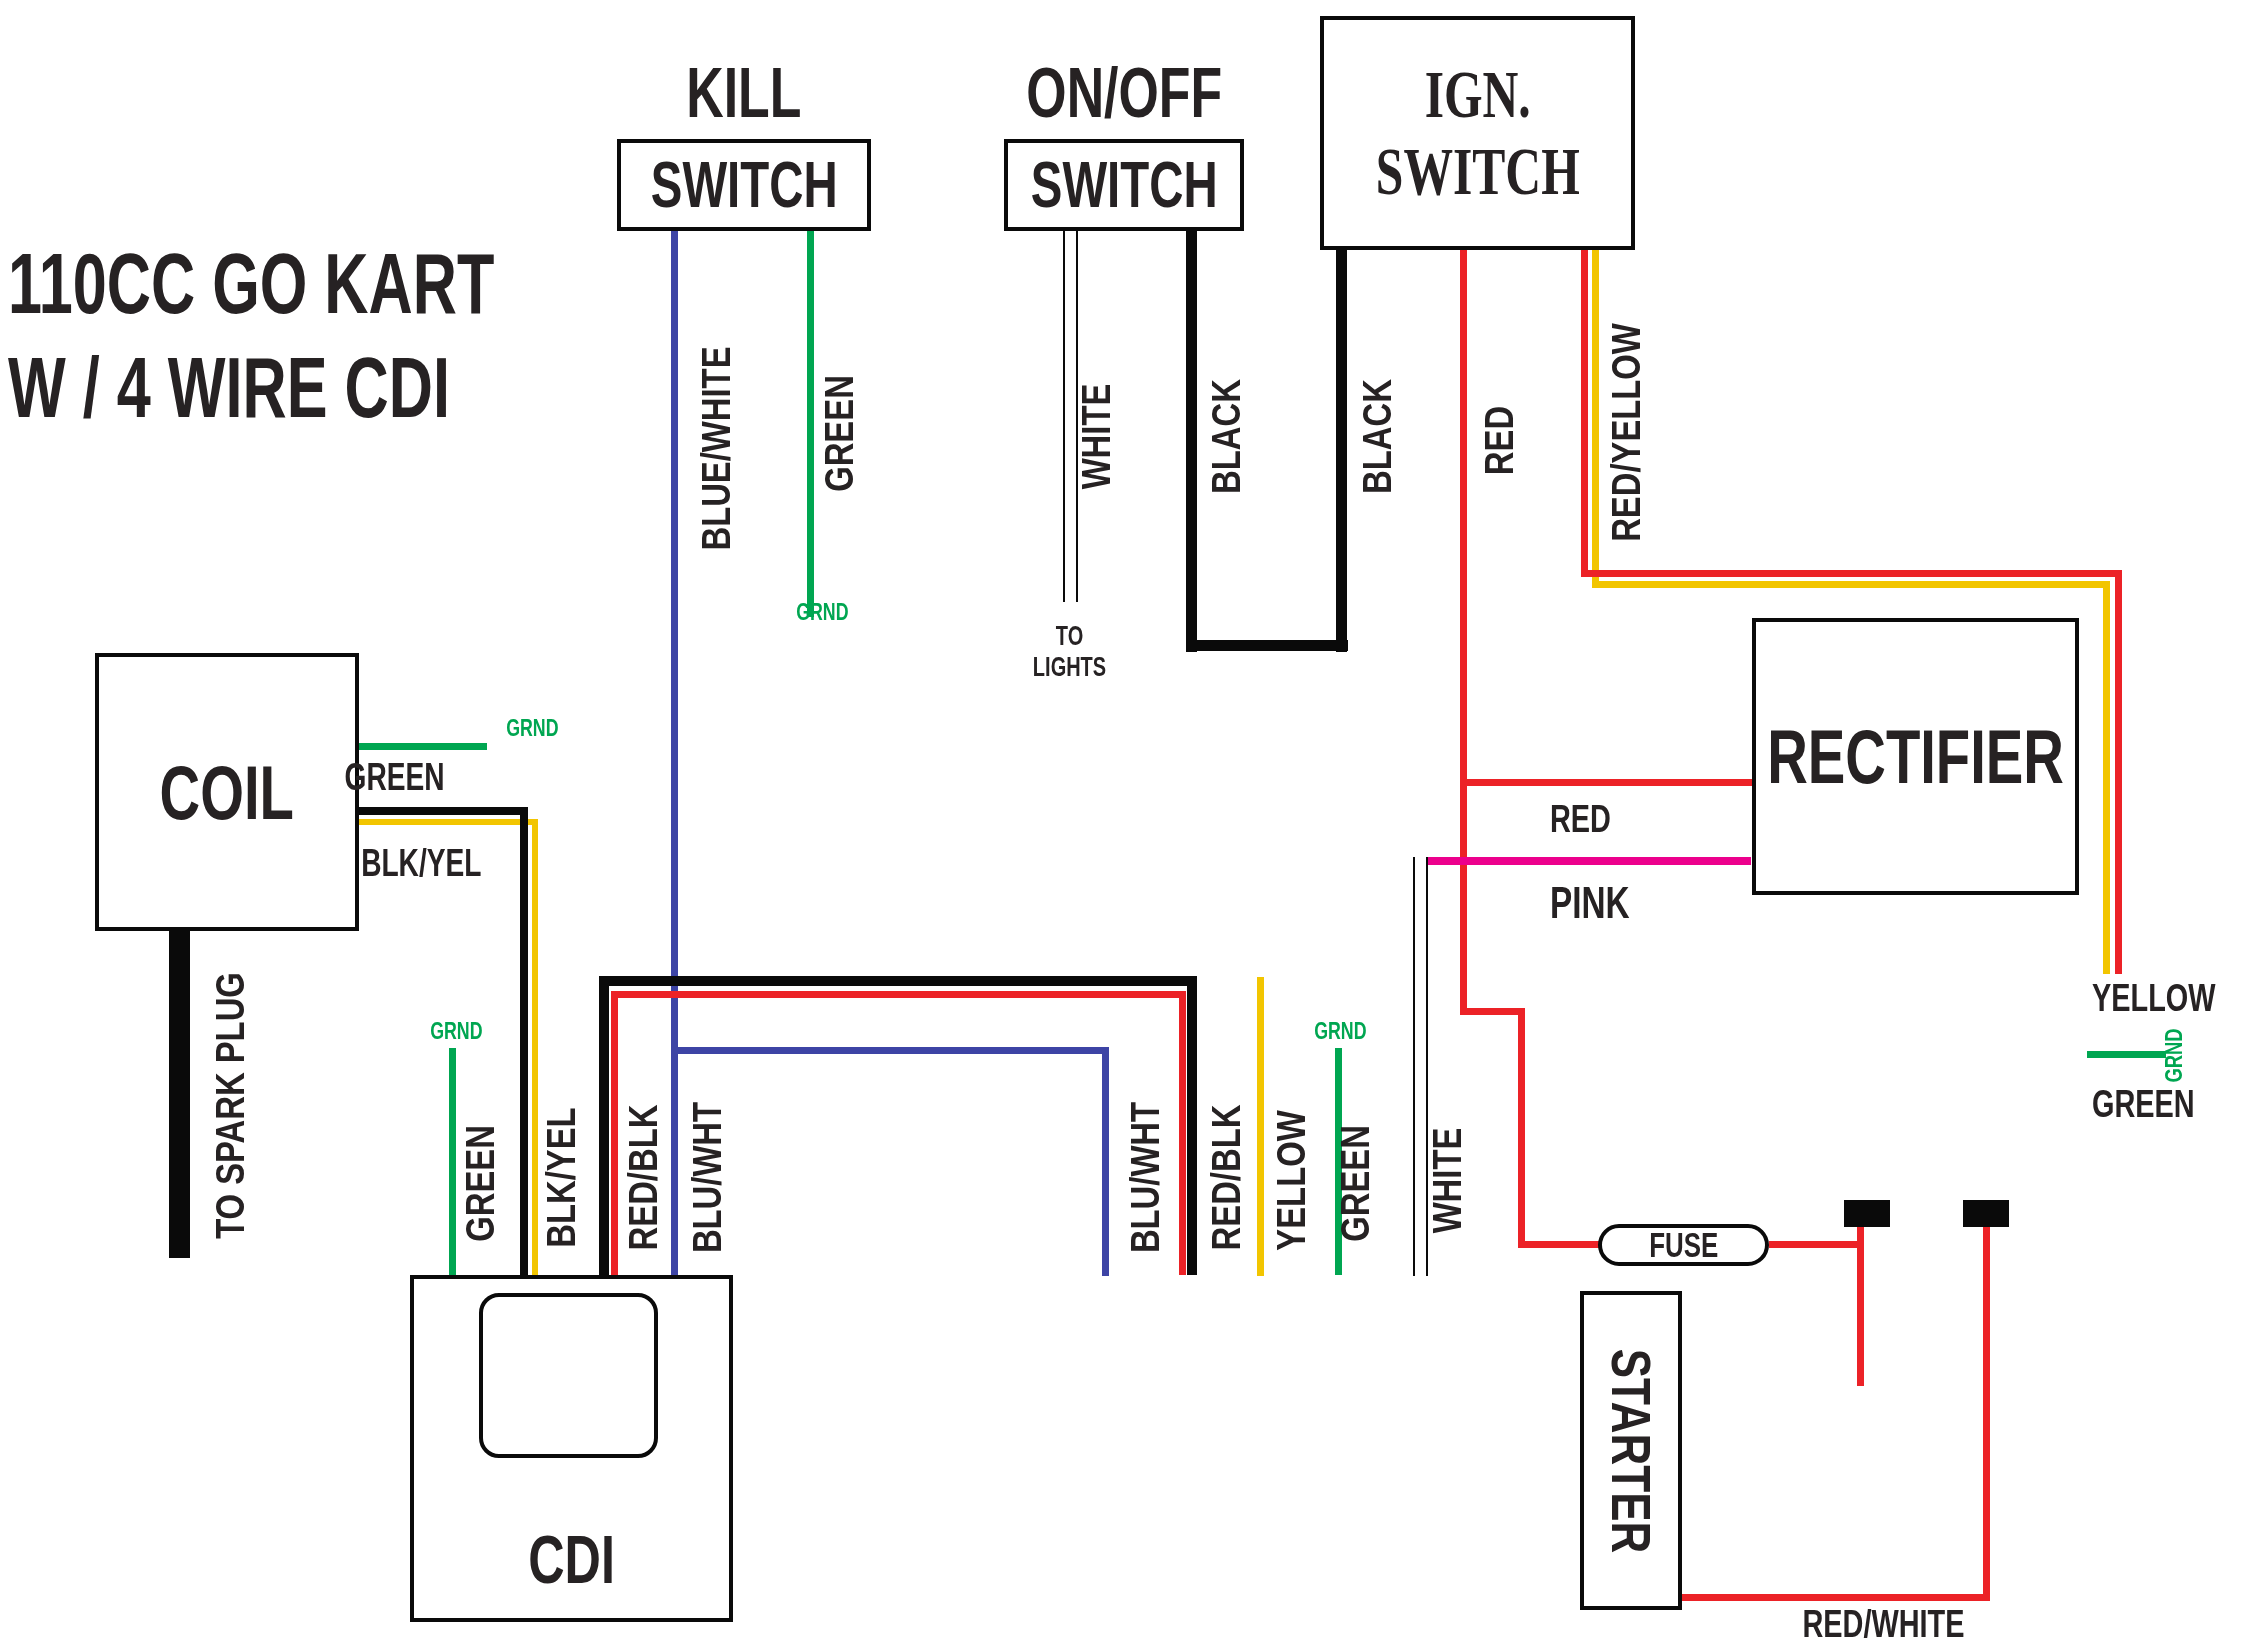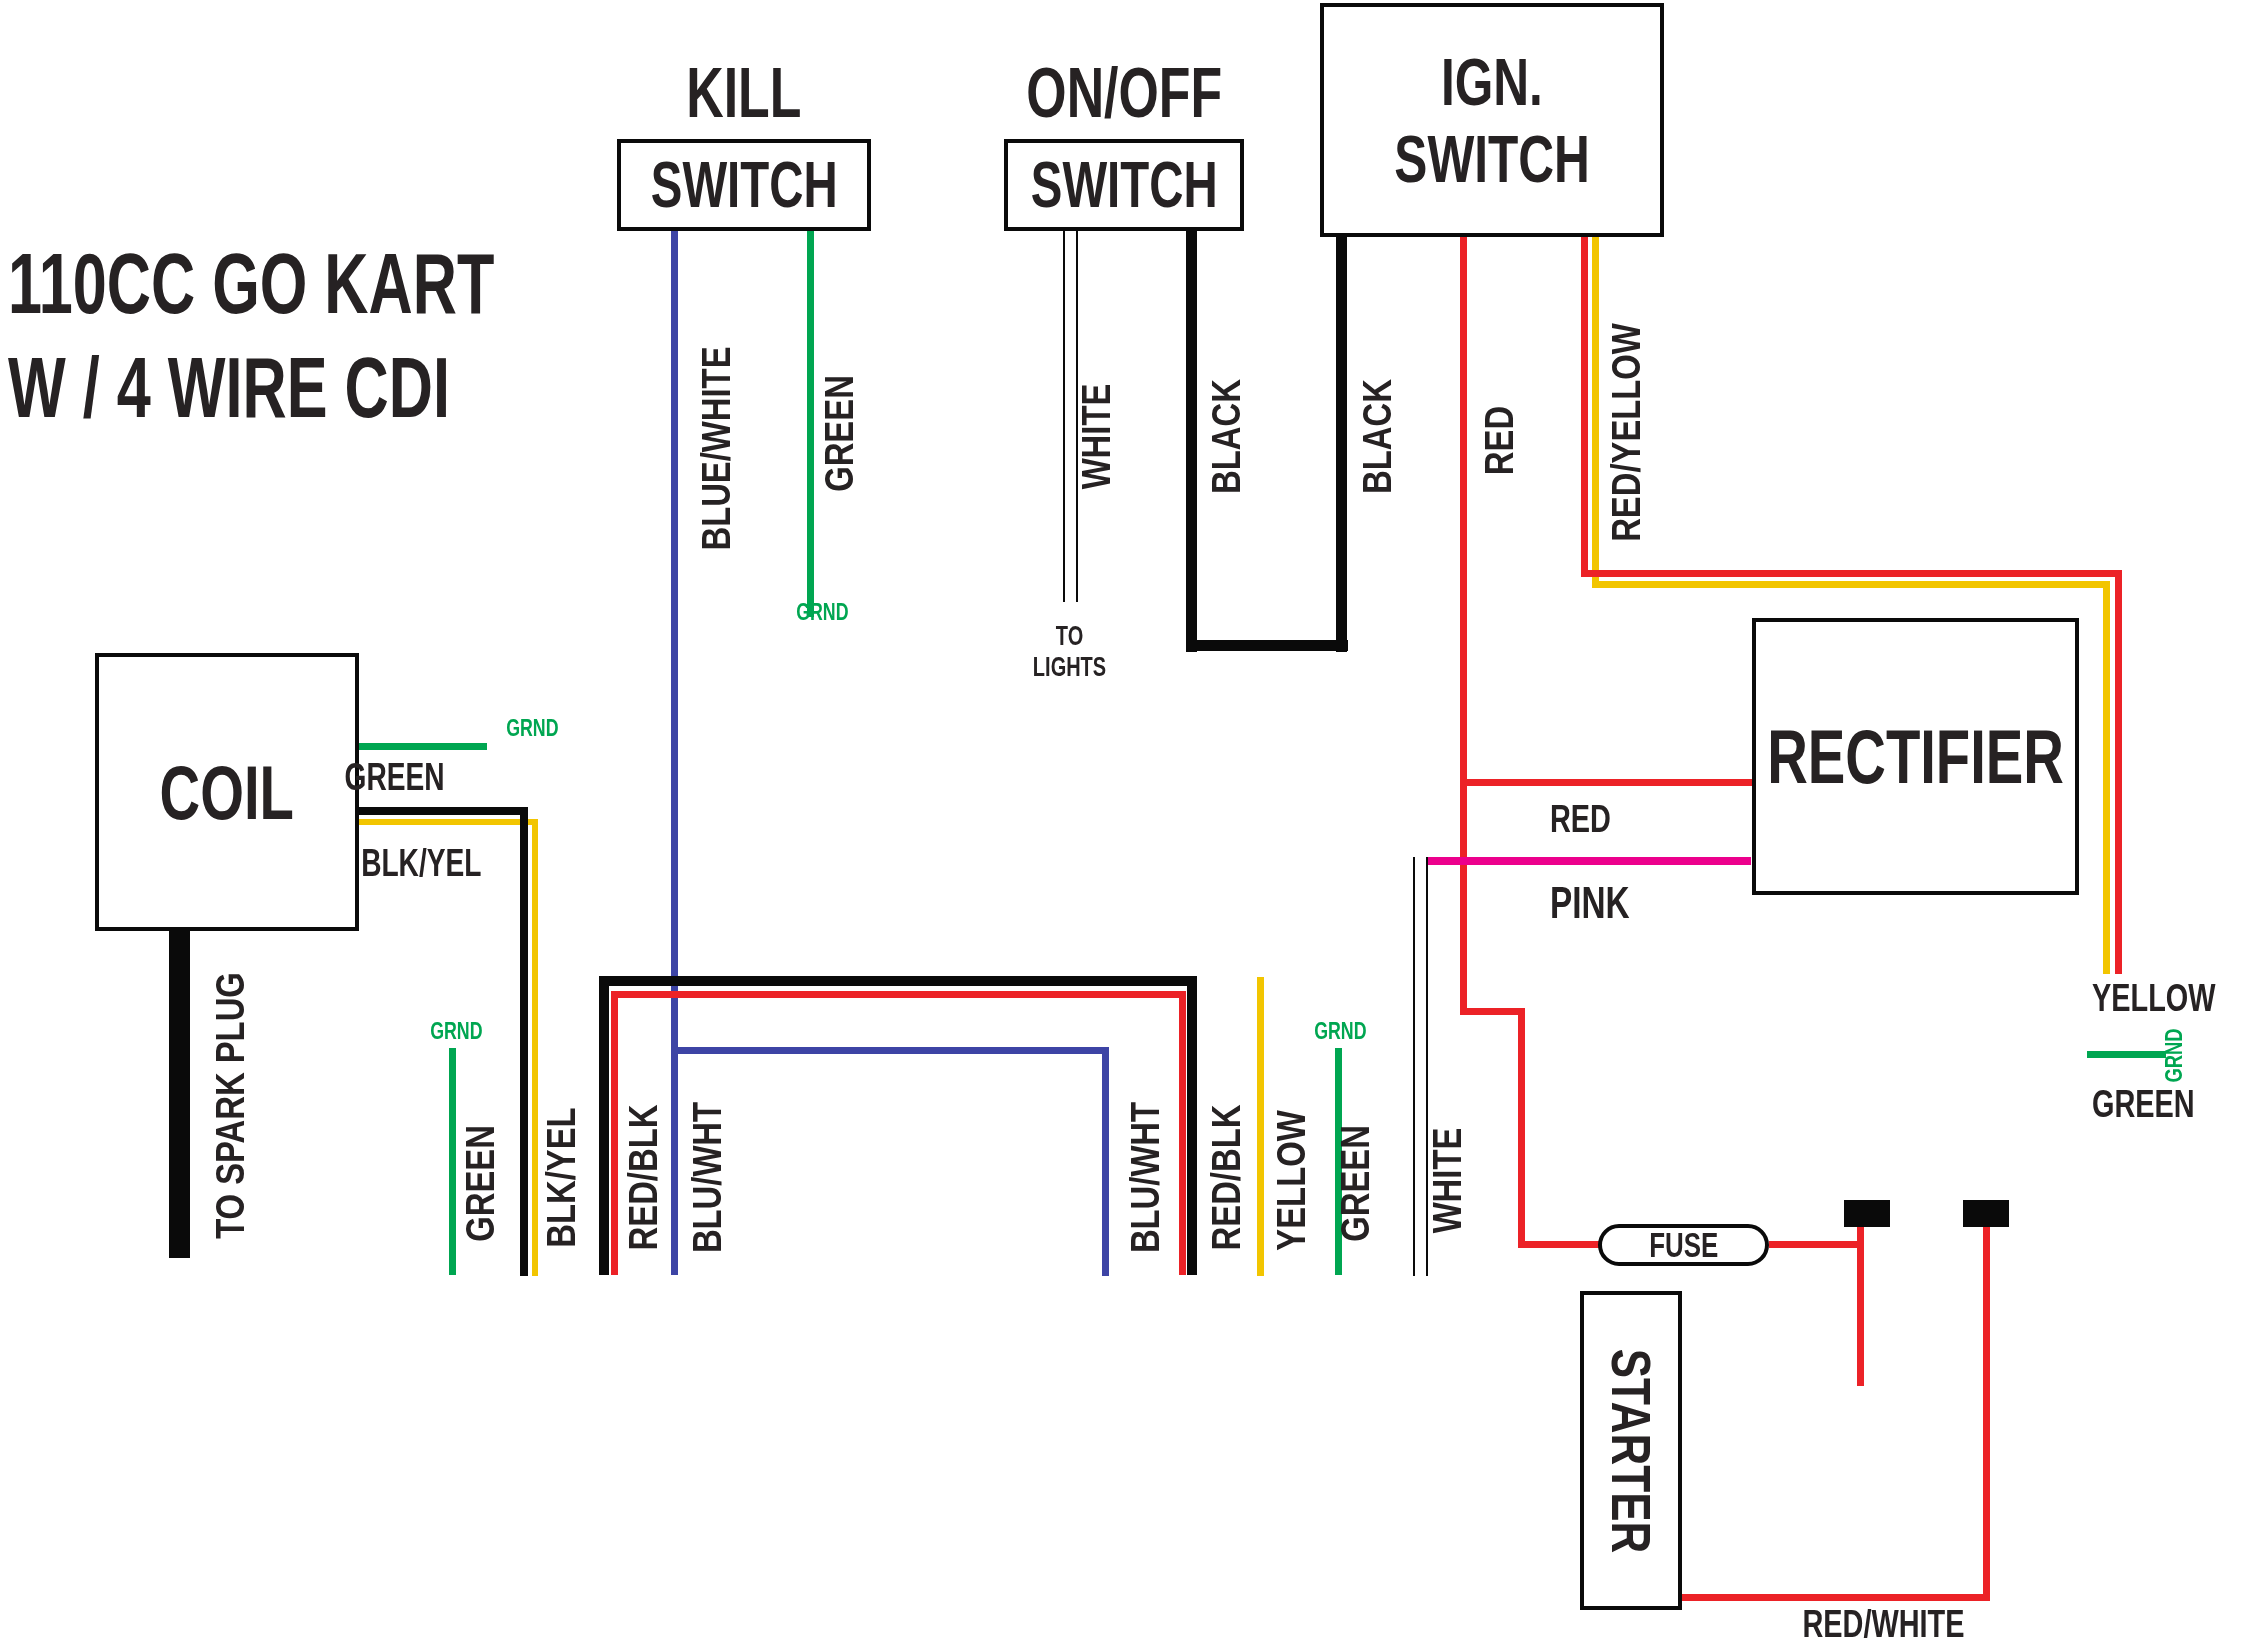--- a/index.html
+++ b/index.html
@@ -91,26 +91,30 @@
 
   <div class="wire w-red" style="left:1983px;top:1215px;width:6.8px;height:385px;"></div>
   <div class="wire w-red" style="left:1679px;top:1594px;width:311px;height:6.8px;"></div>
 
   <div class="box" style="left:617px;top:139px;width:254px;height:92px;">
     <span class="t" style="font-size:64px;">SWITCH</span>
   </div>
   <div class="box" style="left:1004px;top:139px;width:240px;height:92px;">
     <span class="t" style="font-size:64px;">SWITCH</span>
   </div>
-  <div class="box" style="left:1320px;top:3px;width:344px;height:234px;">
+  <div class="box" style="left:1320px;top:16px;width:315px;height:234px;font-family:Liberation Serif, serif;">
     <span class="t" style="font-size:67px;">IGN.</span>
     <span class="t" style="font-size:67px;">SWITCH</span>
   </div>
   <div class="box" style="left:50px;top:653px;width:264px;height:278px;margin-left:45px;">
     <span class="t" style="font-size:76px;">COIL</span>
+  </div>
+  <div class="box" style="left:410px;top:1275px;width:323px;height:347px;justify-content:flex-end;padding-bottom:20px;">
+    <div class="conn" style="left:65px;top:14.4px;width:179px;height:165px;"></div>
+    <span class="t" style="font-size:68px;">CDI</span>
   </div>
   <div class="box" style="left:1580px;top:1291px;width:102px;height:319px;">
     <span class="t" style="font-size:55px;transform:rotate(90deg) scaleX(0.8);">STARTER</span>
   </div>
   <div class="box" style="left:1752px;top:618px;width:327px;height:277px;">
     <span class="t" style="font-size:76px;">RECTIFIER</span>
   </div>
   <div class="box" style="left:1598px;top:1224px;width:171px;height:42px;border-radius:21px;">
     <span class="t" style="font-size:35px;">FUSE</span>
   </div>

